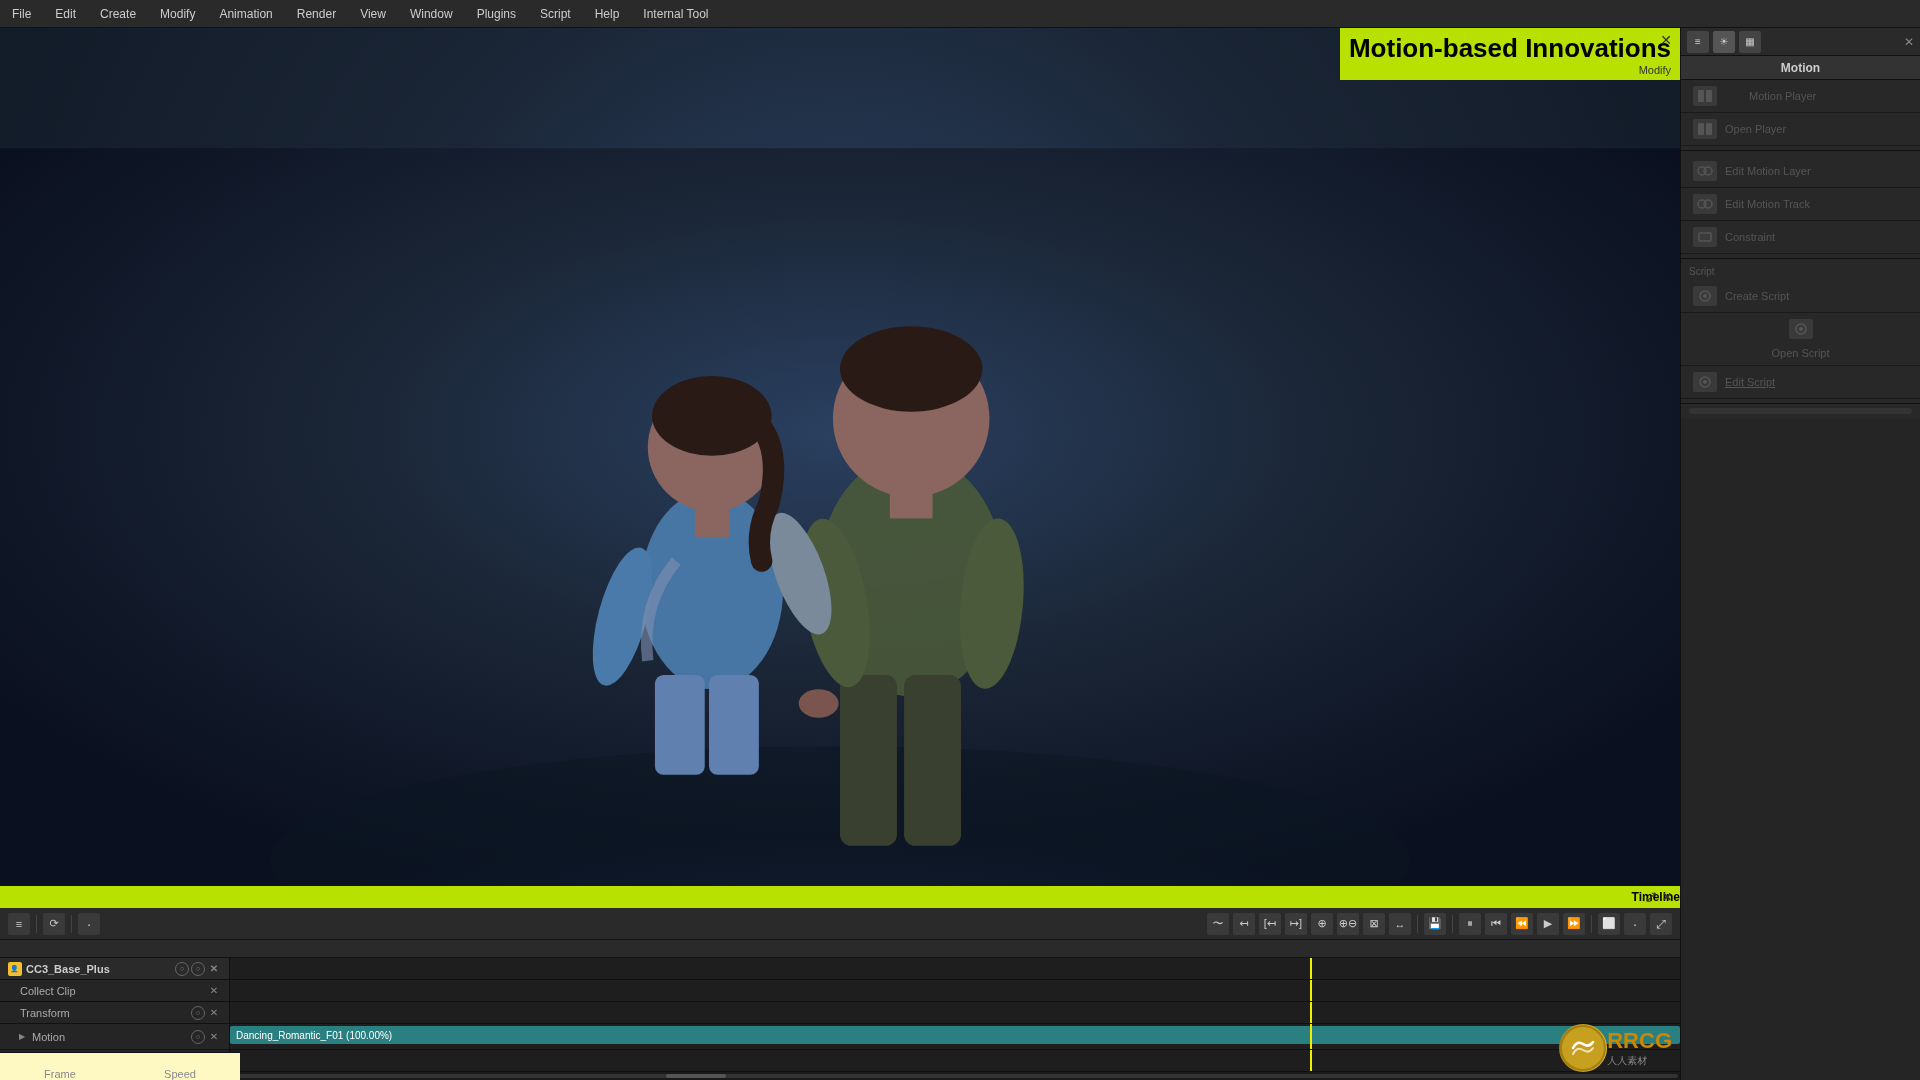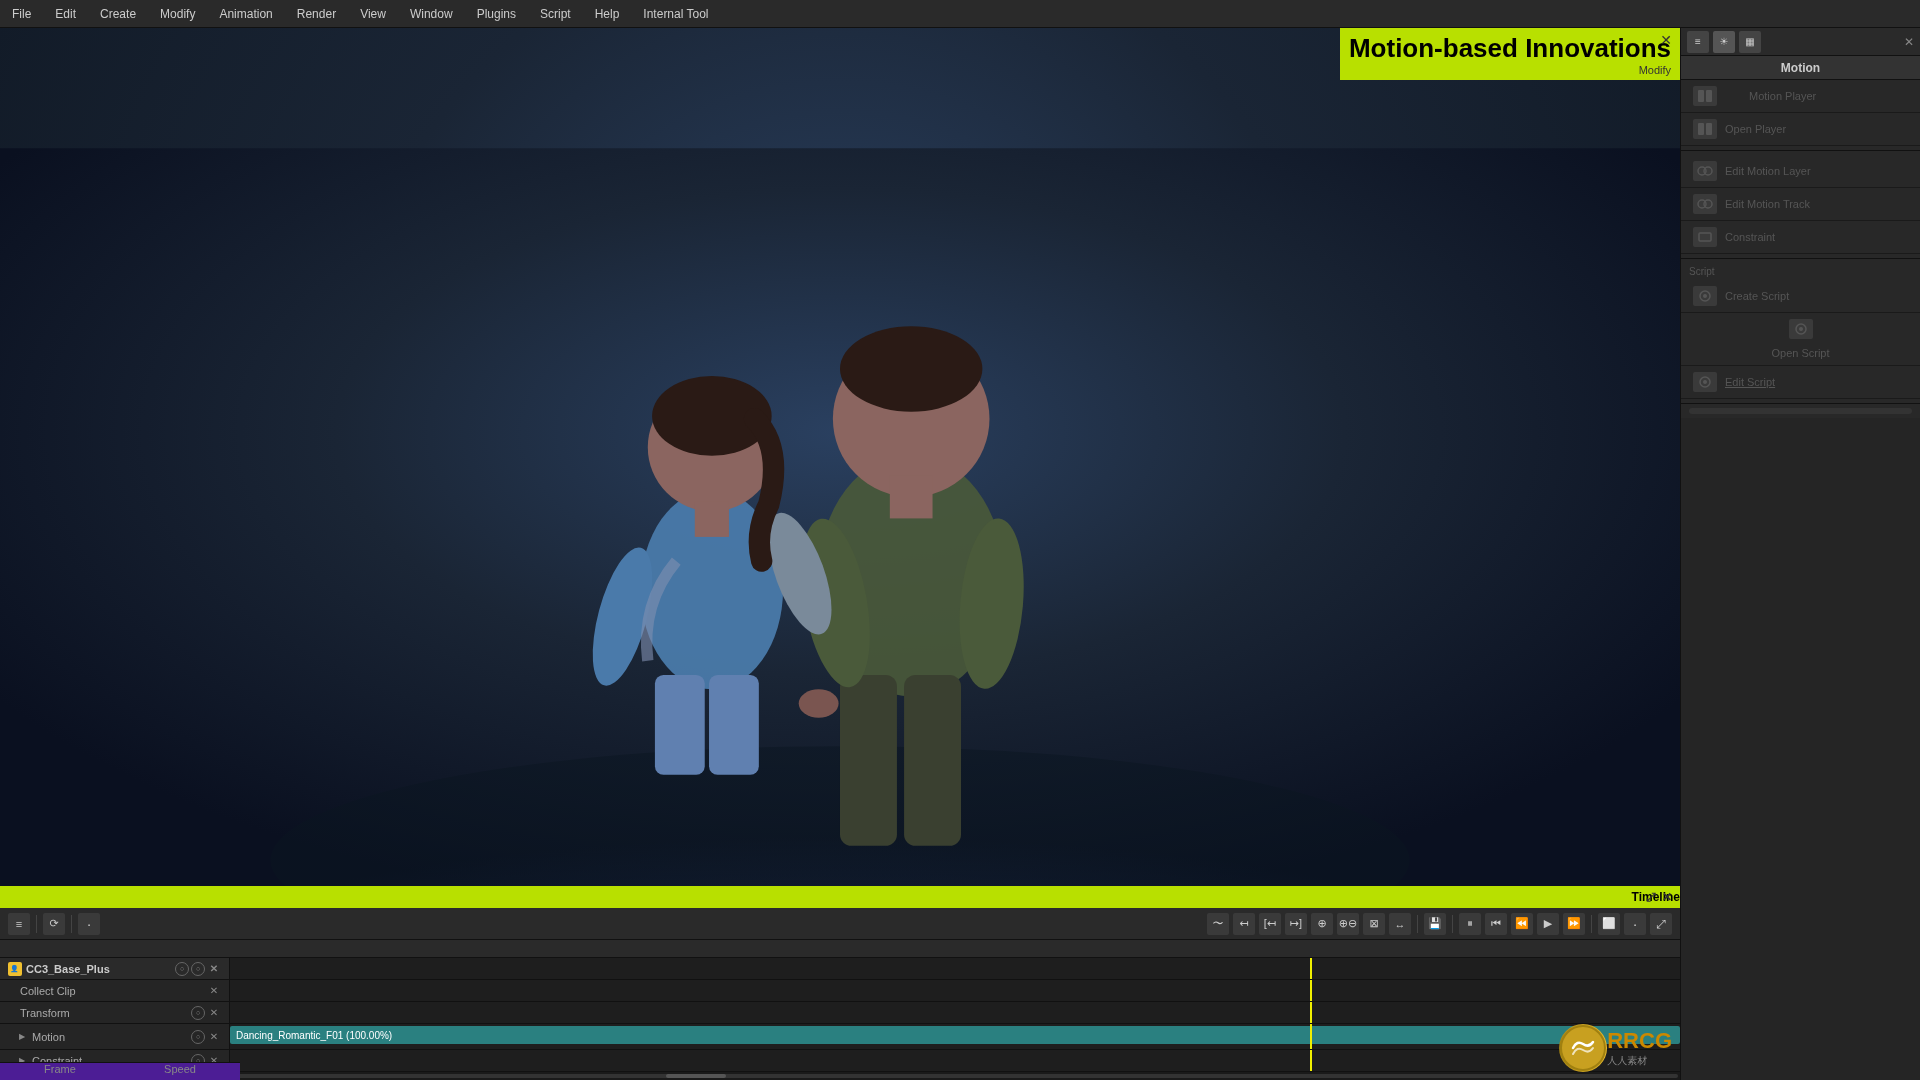--- a/index.html
+++ b/index.html
@@ -470,19 +470,19 @@
             </svg>
         </div>
         <span style="color:#555;">Edit Script</span>
       </div>
 
       <div class="section-divider"></div>
 
       <div style="height:6px; background:#333; border-radius:3px; margin:4px 8px;"></div>
     </div>
 
-    <div id="bottom-right-indicators" style="margin-top:auto; position:absolute; bottom:0; left:0; width:240px; height:18px; background:#4c1d95; border-top:1px solid #111; display:flex; align-items:flex-start; justify-content:space-around;">
+    <div id="bottom-right-indicators" style="margin-top:auto; position:absolute; bottom:0; left:0; width:240px; height:28px; background:#fef9c3; border-top:1px solid #111; display:flex; align-items:flex-end; justify-content:space-around;">
       <span style="font-size:11px;color:#888;">Frame</span>
       <span style="font-size:11px;color:#888;">Speed</span>
     </div>
   </div>
 
 </div>
 
 </body></html>

